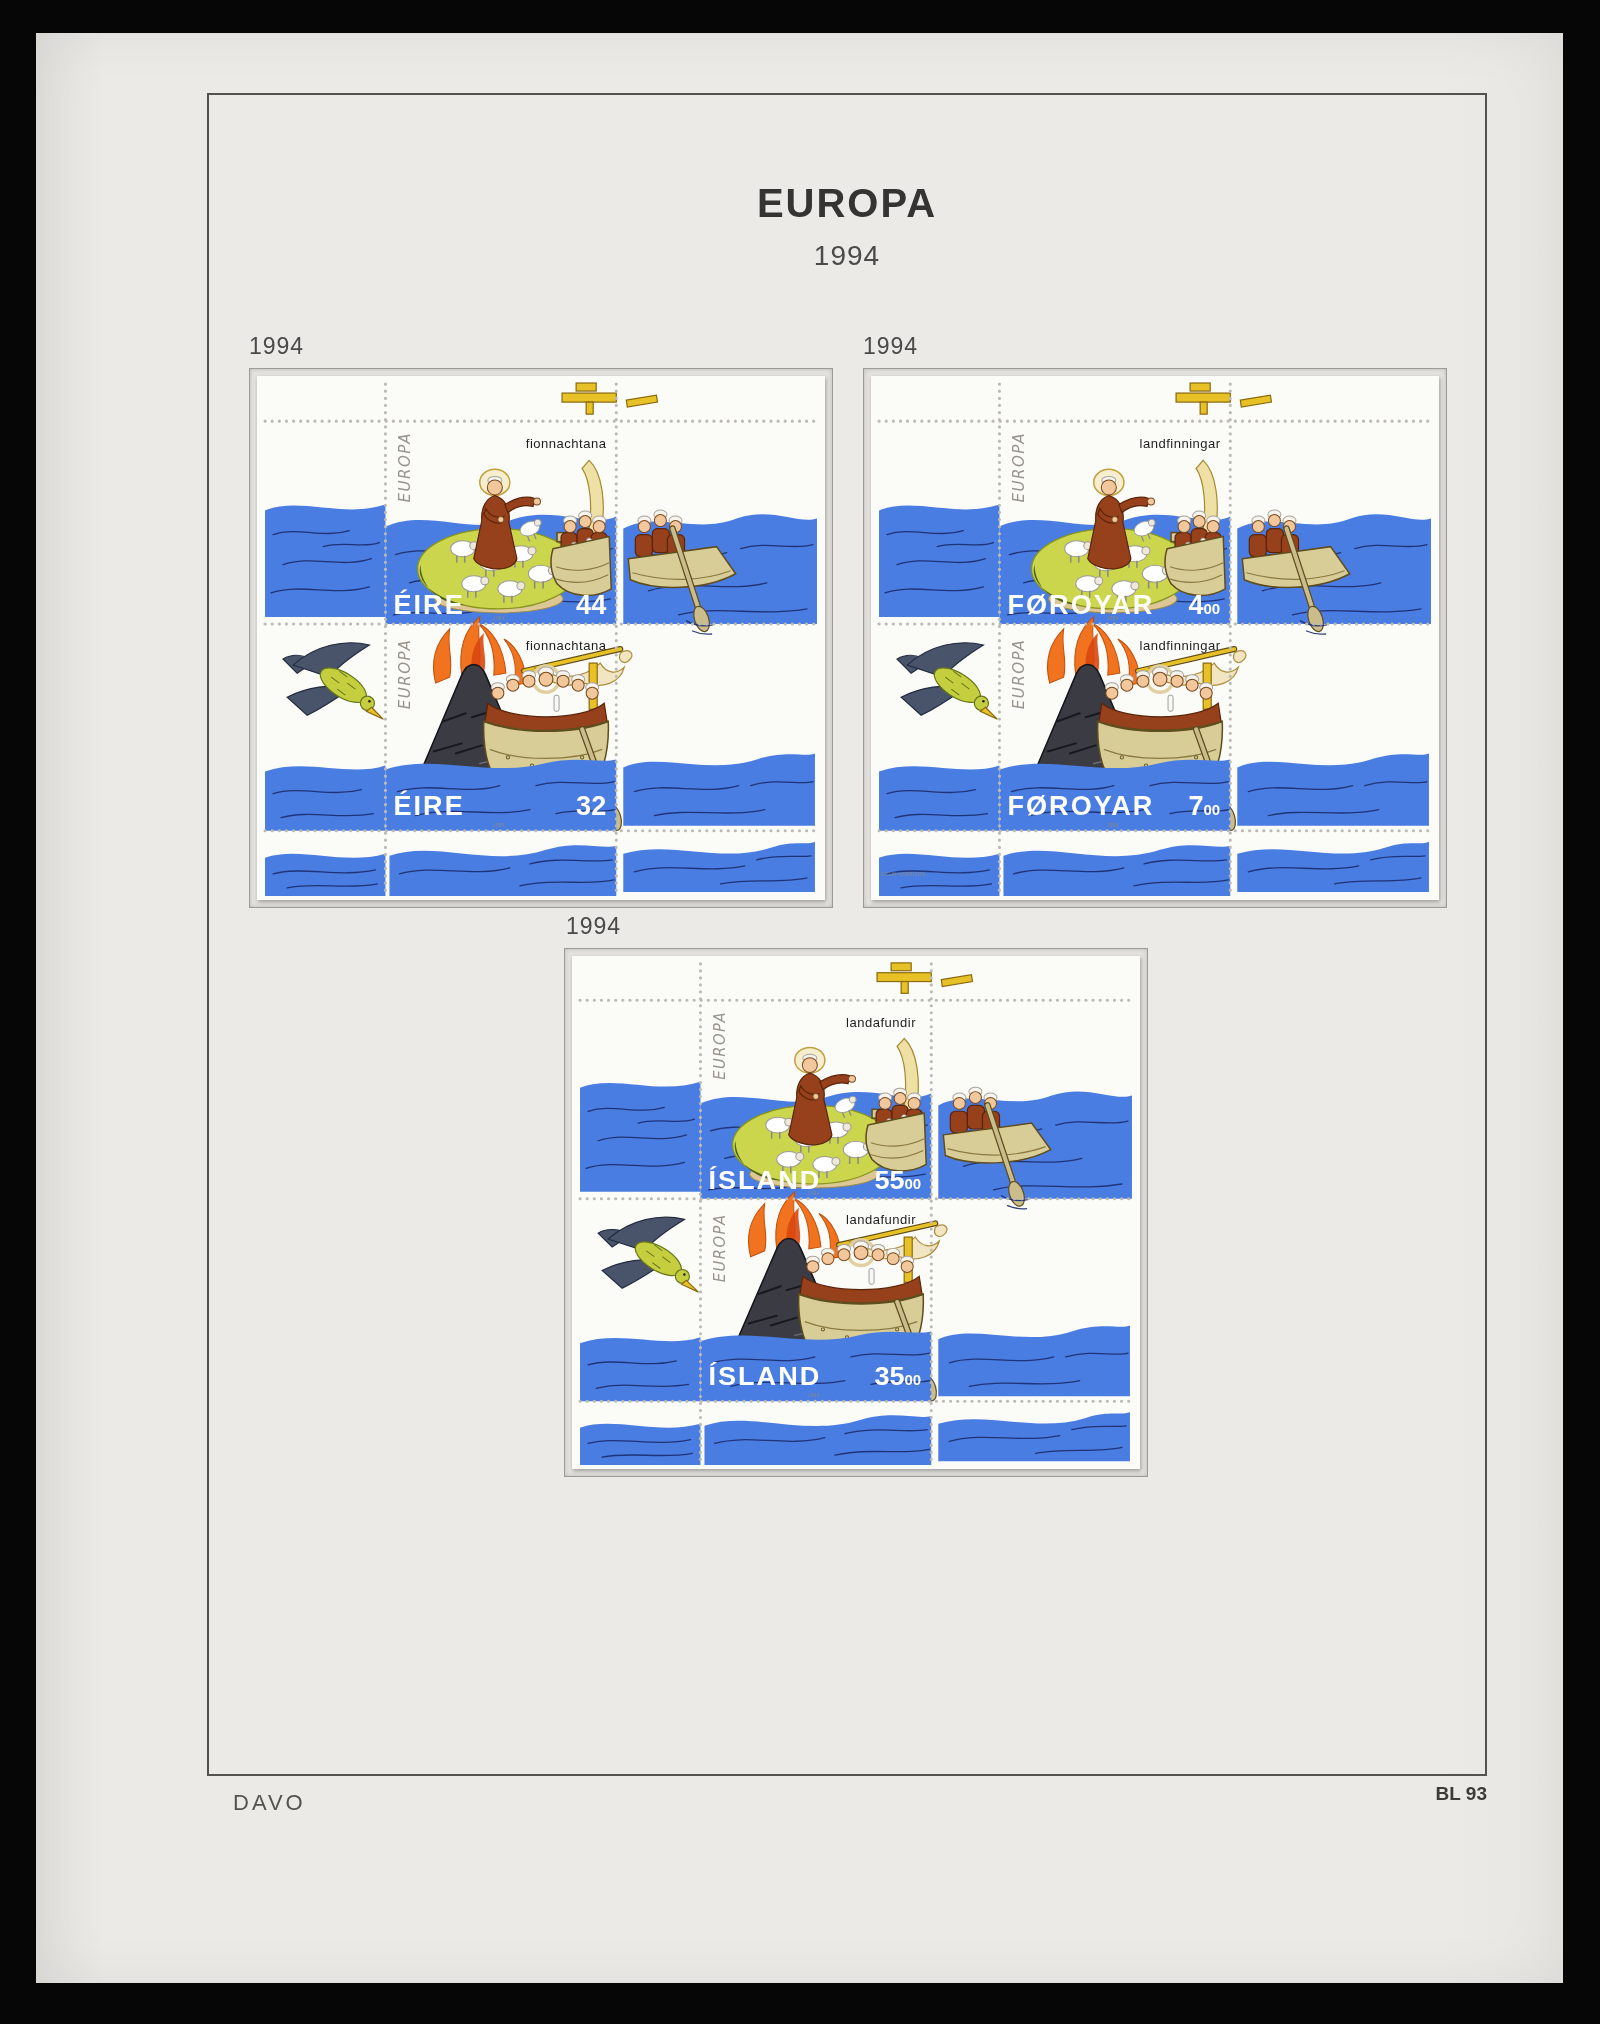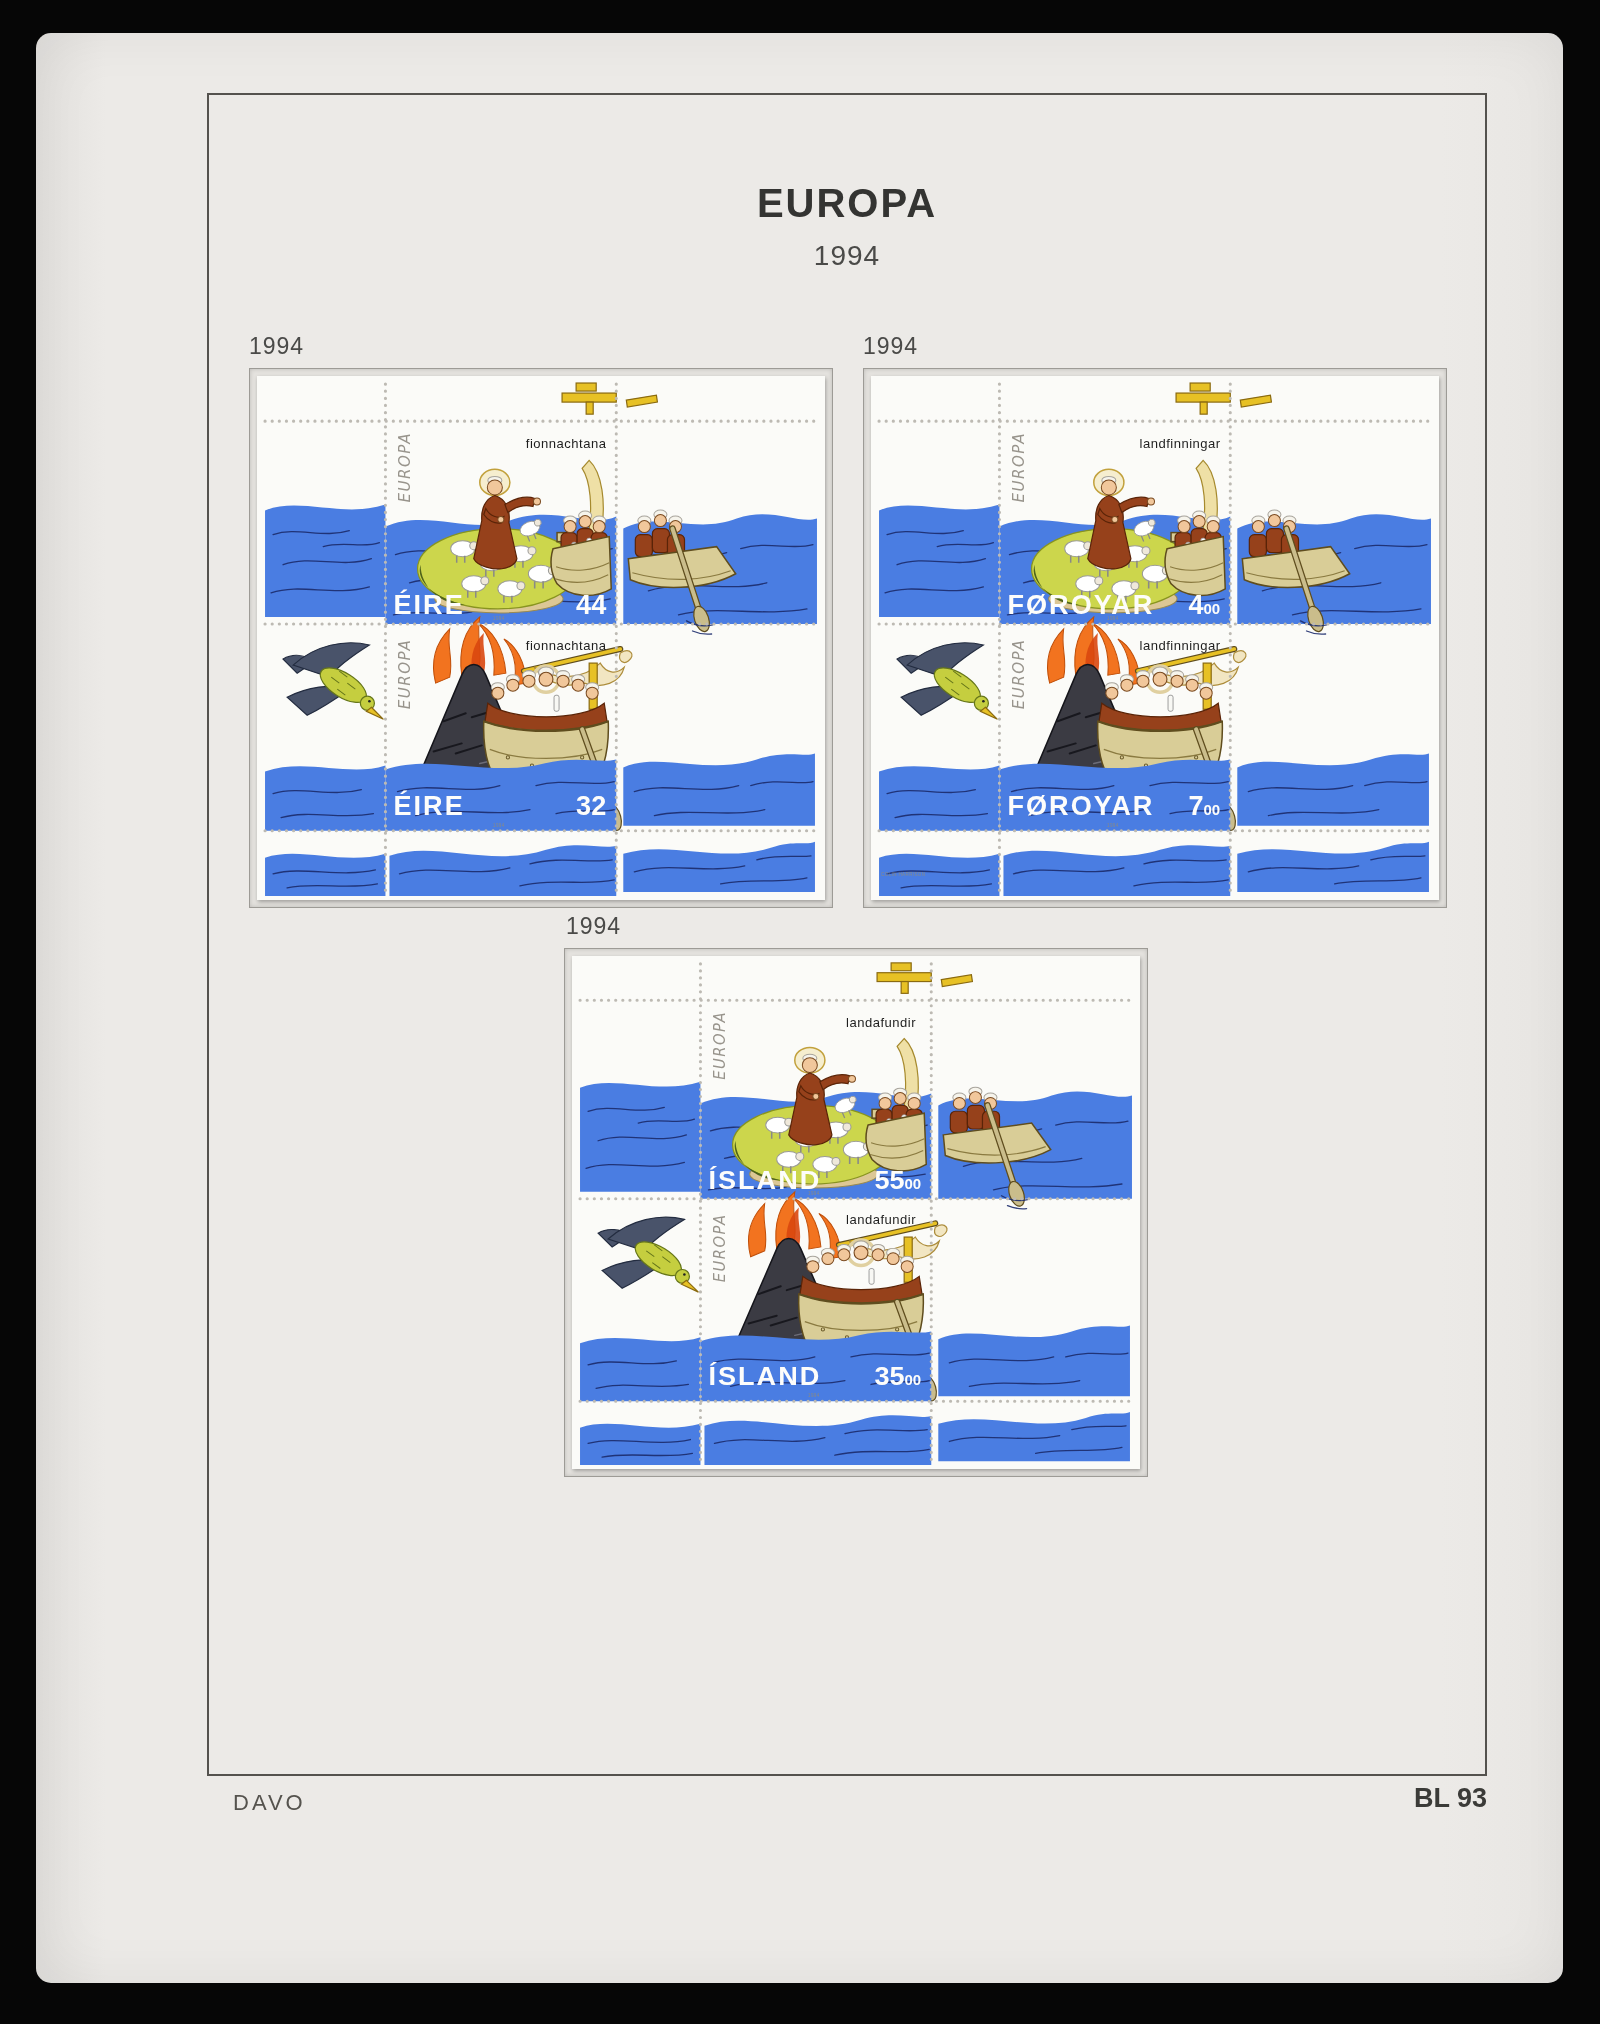--- a/index.html
+++ b/index.html
@@ -1,34 +1,34 @@
 <!DOCTYPE html>
 <html><head>
 <meta charset="utf-8">
 <style>
   html,body{margin:0;padding:0;background:#050505;}
   .stage{position:relative;width:1600px;height:2024px;background:#060606;overflow:hidden;
          font-family:"Liberation Sans","DejaVu Sans",sans-serif;}
   .paper{position:absolute;left:36px;top:33px;width:1527px;height:1950px;
          background:linear-gradient(90deg,#e2e0dd 0,#eceae7 70px,#eceae7 92%,#e8e6e3 100%);
-         box-shadow:inset 0 0 60px rgba(0,0,0,0.06);border-radius:15px;}
+         box-shadow:inset 0 0 60px rgba(0,0,0,0.06);}
   .frame{position:absolute;left:171px;top:60px;width:1280px;height:1683px;
          border:2px solid #54524e;box-sizing:border-box;}
   .title-wrap{position:absolute;left:171px;top:148px;width:1280px;text-align:center;}
   .page-title{font-size:40px;font-weight:bold;color:#343432;letter-spacing:2px;margin:0;}
   .page-year{font-size:28px;color:#4a4a48;margin-top:14px;letter-spacing:1px;}
   .block{position:absolute;}
   .block-year{position:absolute;font-size:23px;color:#4a4a48;letter-spacing:1px;}
   .mount{position:absolute;background:#e4e2de;border:1px solid #9d9b96;
          box-shadow:inset 0 0 4px rgba(0,0,0,0.18);}
   .sheet{position:absolute;left:7px;top:7px;right:7px;bottom:7px;background:#fbfbf8;
          box-shadow:1px 2px 4px rgba(0,0,0,0.30);}
   .sheet svg{display:block;width:100%;height:100%;}
   .publisher{position:absolute;left:197px;top:1757px;font-size:22px;letter-spacing:3px;color:#55534e;}
-  .page-number{position:absolute;right:76px;top:1750px;font-size:27px;font-weight:bold;color:#3b3b38;margin-left:24px;}
+  .page-number{position:absolute;right:76px;top:1750px;font-size:19px;font-weight:bold;color:#3b3b38;margin-left:24px;}
   
   .sea{fill:#4a7de2;stroke:none;}
   .wv{fill:none;stroke:#1c2b6b;stroke-width:1.3;stroke-linecap:round;opacity:.9;}
   .perf{fill:none;stroke:#bdbab3;stroke-width:3.1;stroke-dasharray:0.1 7;stroke-linecap:round;}
   .tan{fill:#d9cd97;stroke:#5f4d1e;stroke-width:1.5;}
   .plk{fill:none;stroke:#8a7a40;stroke-width:1.2;}
   .robe{fill:#96411b;stroke:#5a2408;stroke-width:1.2;}
   .flesh{fill:#f1c79b;stroke:#7a4a20;stroke-width:1;}
   .hairw{fill:#f6f4ec;stroke:#a8a49c;stroke-width:1;}
   .gold{fill:#e7c125;stroke:#8a6a10;stroke-width:1.2;}

